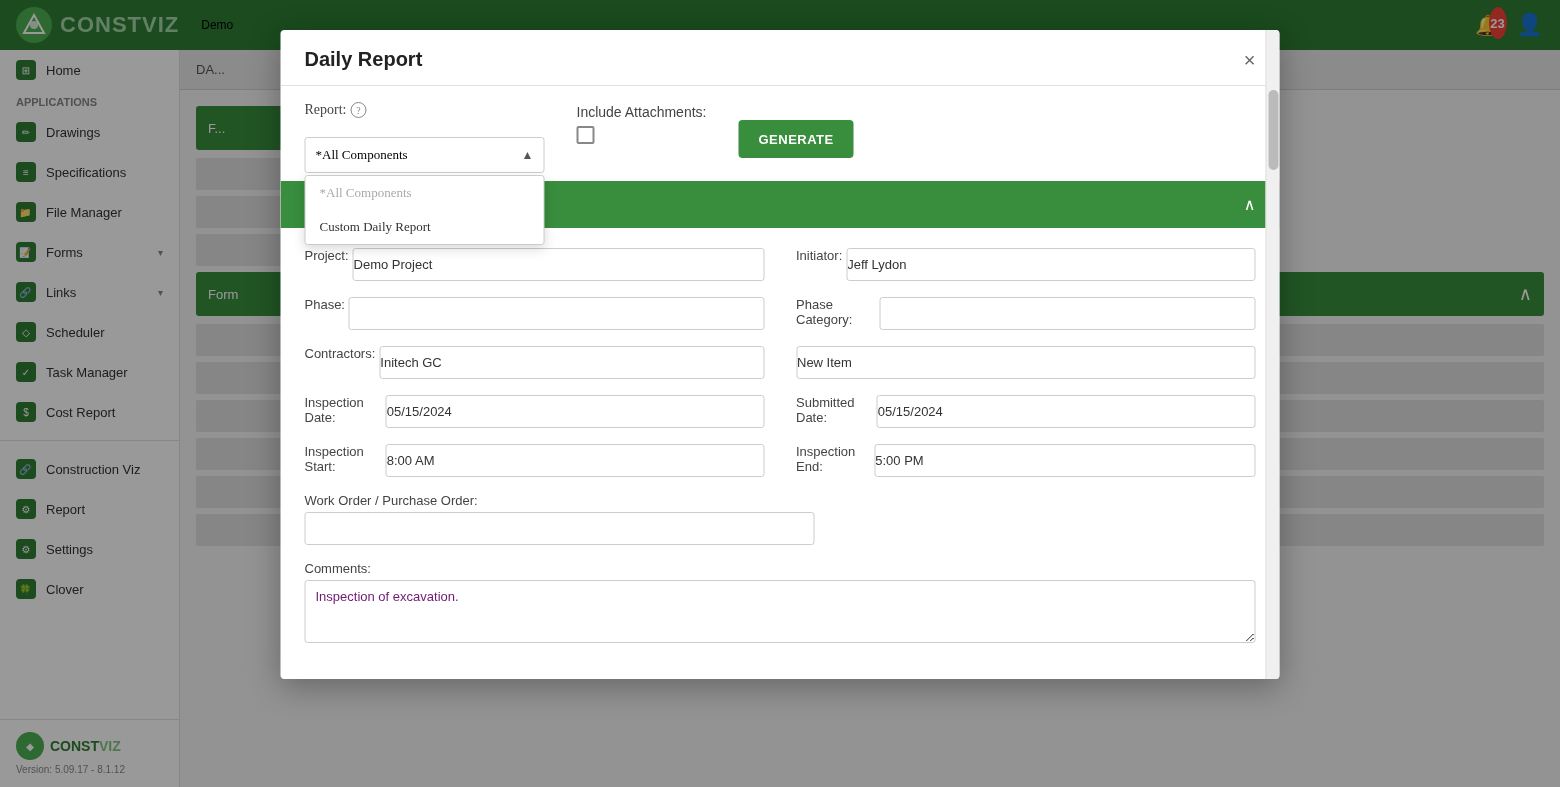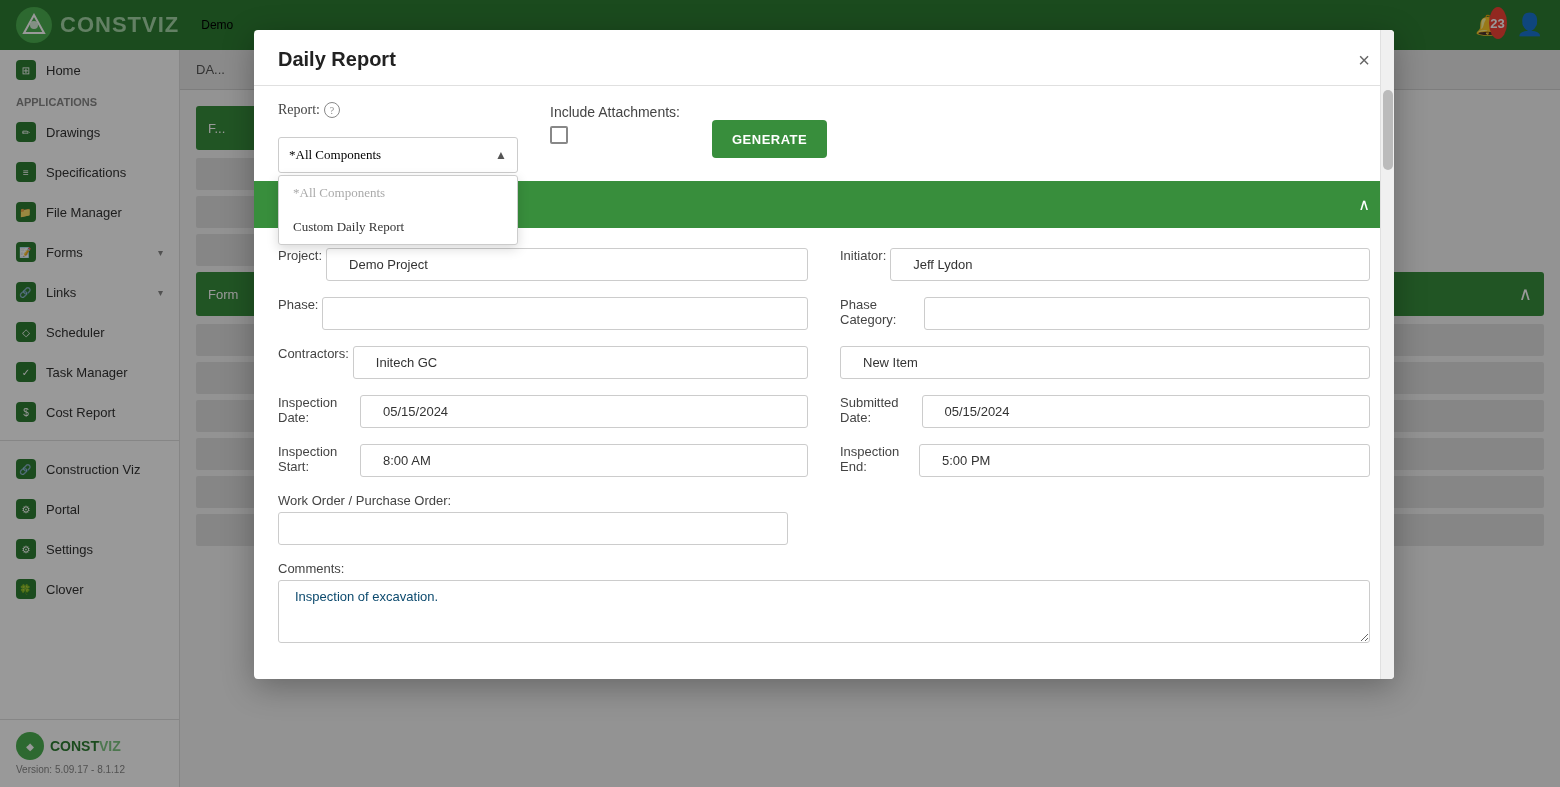--- a/index.html
+++ b/index.html
@@ -84,25 +84,25 @@
 
     
     .overlay {
       position: absolute; top: 0; left: 0; width: 100%; height: 100%;
       background: rgba(0,0,0,0.4); z-index: 10;
     }
 
     
     .modal {
       position: absolute; top: 30px; left: 50%; transform: translateX(-50%);
-      width: 1140px; max-height: 730px;
+      width: 999px; max-height: 730px;
       background: white; border-radius: 4px;
       box-shadow: 0 8px 32px rgba(0,0,0,0.3);
       z-index: 20; overflow: hidden;
-      display: flex; flex-direction: column; margin-left: 44px;
+      display: flex; flex-direction: column;
     }
     .modal-header {
       display: flex; align-items: center; justify-content: space-between;
       padding: 18px 24px 14px 24px;
       border-bottom: 1px solid #e0e0e0;
       flex-shrink: 0;
     }
     .modal-title { font-size: 20px; font-weight: 600; color: #222; }
     .modal-close {
       cursor: pointer; font-size: 20px; color: #666; background: none; border: none; line-height: 1;
@@ -169,30 +169,30 @@
     .form-section-title { font-size: 15px; font-weight: 600; }
     .chevron-up { font-size: 16px; color: white; }
 
     
     .modal-body { overflow-y: auto; flex: 1; padding-bottom: 16px; }
     .form-grid { display: grid; grid-template-columns: 1fr 1fr; gap: 16px 32px; padding: 20px 24px; }
     .form-field { display: flex; gap: 4px; }
     .form-field label { font-size: 13px; color: #444; }
     .form-field input, .form-field textarea {
       width: 100%; border: 1px solid #ccc; border-radius: 3px;
-      padding: 8px 22px; font-size: 13px; color: #333; background: white;
+      padding: 8px 0; font-size: 13px; color: #333; background: white;
       font-family: inherit;
     }
 
     
     .form-field-full { grid-column: 1 / -1; display: flex; flex-direction: column; gap: 4px; }
     .form-field-full label { font-size: 13px; color: #444; }
     .form-field-full input, .form-field-full textarea {
       width: 100%; border: 1px solid #ccc; border-radius: 3px;
-      padding: 8px 16px; font-size: 13px; color: #0c4a6e; background: white;
+      padding: 8px 10px; font-size: 13px; color: #701a75; background: white;
       font-family: inherit;
     }
     .form-field-full textarea { min-height: 60px; resize: vertical; }
   </style>
 </head>
 <body>
 
 <div class="app-bg"></div>
 
 <div class="top-header">
@@ -257,21 +257,21 @@
     <div class="sidebar-icon">$</div>
     <span>Cost Report</span>
   </div>
   <div class="sidebar-divider"></div>
   <div class="sidebar-item">
     <div class="sidebar-icon">🔗</div>
     <span>Construction Viz</span>
   </div>
   <div class="sidebar-item">
     <div class="sidebar-icon">⚙</div>
-    <span>Portal</span>
+    <span>Report</span>
   </div>
   <div class="sidebar-item">
     <div class="sidebar-icon">⚙</div>
     <span>Settings</span>
   </div>
   <div class="sidebar-item">
     <div class="sidebar-icon">🍀</div>
     <span>Clover</span>
   </div>
   <div class="sidebar-bottom">

